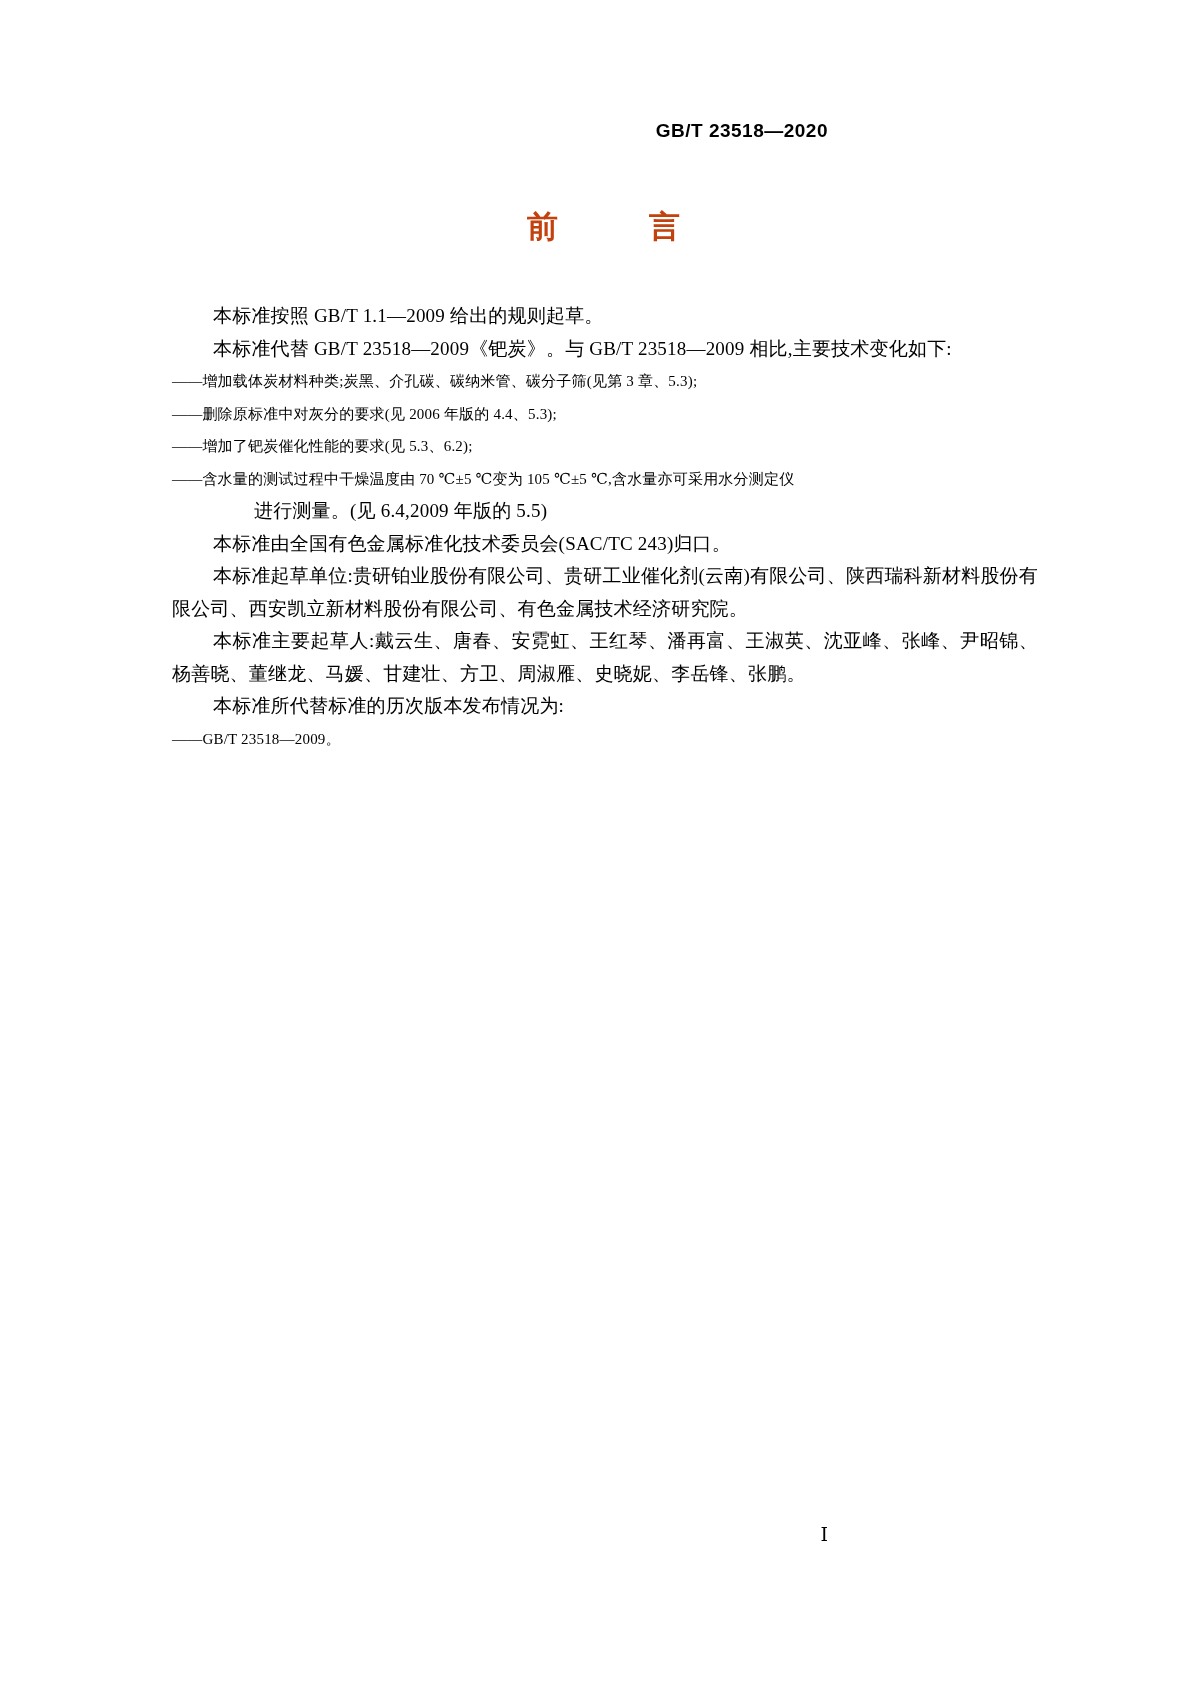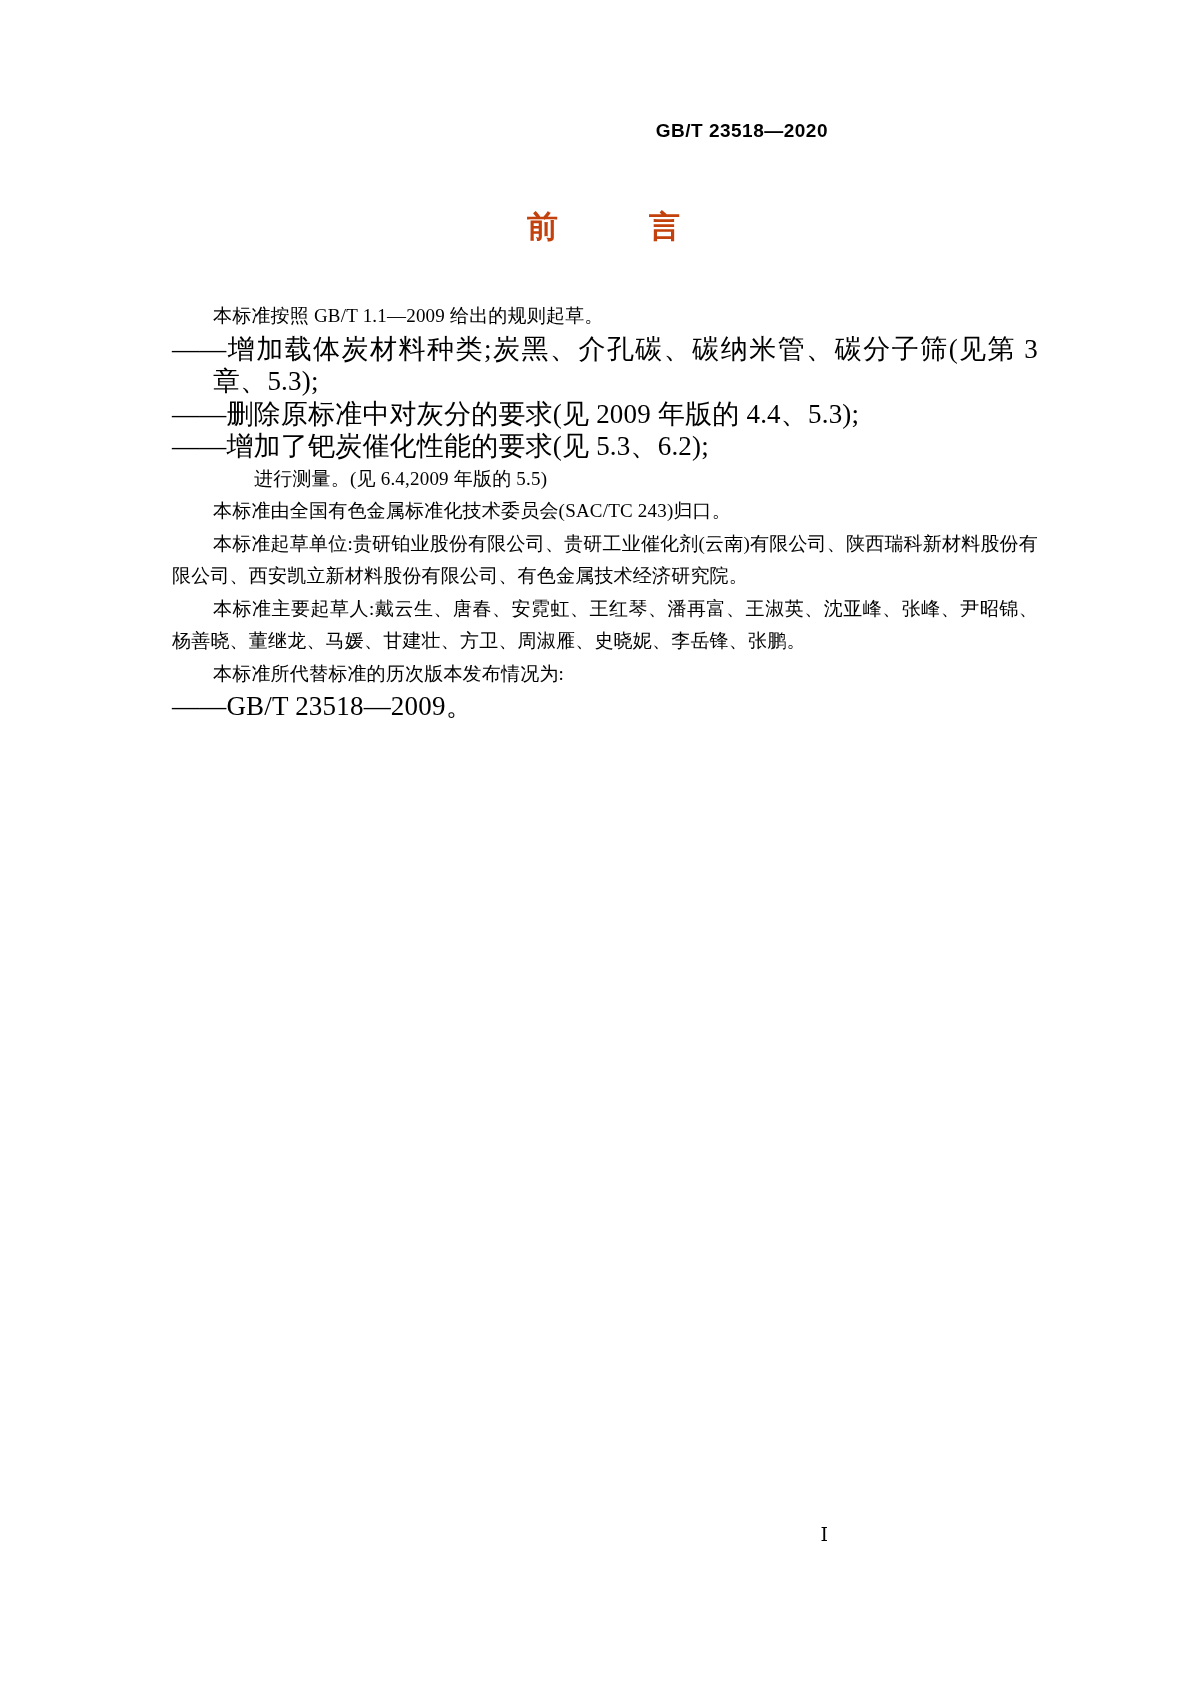--- a/index.html
+++ b/index.html
@@ -57,21 +57,21 @@
     line-height: 32.5px;
     text-align: justify;
     letter-spacing: 0.2px;
     margin: 0;
     color: #000;
   }
   .indent2 {
     text-indent: 41px;
   }
   .dash-item {
-    font-size: 27px;
+    font-size: 15px;
     line-height: 32.5px;
     text-align: justify;
     margin: 0;
     padding-left: 41px;
     text-indent: -41px;
     letter-spacing: 0.2px;
   }
   .page-number {
     position: absolute;
     bottom: 146px;
@@ -87,27 +87,29 @@
 <div class="page">
 
   <div class="header-std">GB/T 23518—2020</div>
 
   <div class="doc-title">前　言</div>
 
   <div class="body-block">
 
     <p class="para indent2">本标准按照 GB/T 1.1—2009 给出的规则起草。</p>
 
+    <p class="para indent2">本标准代替 GB/T 23518—2009《钯炭》。与 GB/T 23518—2009 相比,主要技术变化如下:</p>
 
     <p class="dash-item">——增加载体炭材料种类;炭黑、介孔碳、碳纳米管、碳分子筛(见第 3 章、5.3);</p>
 
-    <p class="dash-item">——删除原标准中对灰分的要求(见 2009 年版的 4.4、5.3);</p>
+    <p class="dash-item">——删除原标准中对灰分的要求(见 2006 年版的 4.4、5.3);</p>
 
     <p class="dash-item">——增加了钯炭催化性能的要求(见 5.3、6.2);</p>
 
+    <p class="dash-item">——含水量的测试过程中干燥温度由 70 ℃±5 ℃变为 105 ℃±5 ℃,含水量亦可采用水分测定仪</p>
 
     <p class="para" style="padding-left:82px;">进行测量。(见 6.4,2009 年版的 5.5)</p>
 
 
     <p class="para indent2">本标准由全国有色金属标准化技术委员会(SAC/TC 243)归口。</p>
 
     <p class="para indent2">本标准起草单位:贵研铂业股份有限公司、贵研工业催化剂(云南)有限公司、陕西瑞科新材料股份有限公司、西安凯立新材料股份有限公司、有色金属技术经济研究院。</p>
 
     <p class="para indent2">本标准主要起草人:戴云生、唐春、安霓虹、王红琴、潘再富、王淑英、沈亚峰、张峰、尹昭锦、杨善晓、董继龙、马媛、甘建壮、方卫、周淑雁、史晓妮、李岳锋、张鹏。</p>
 

